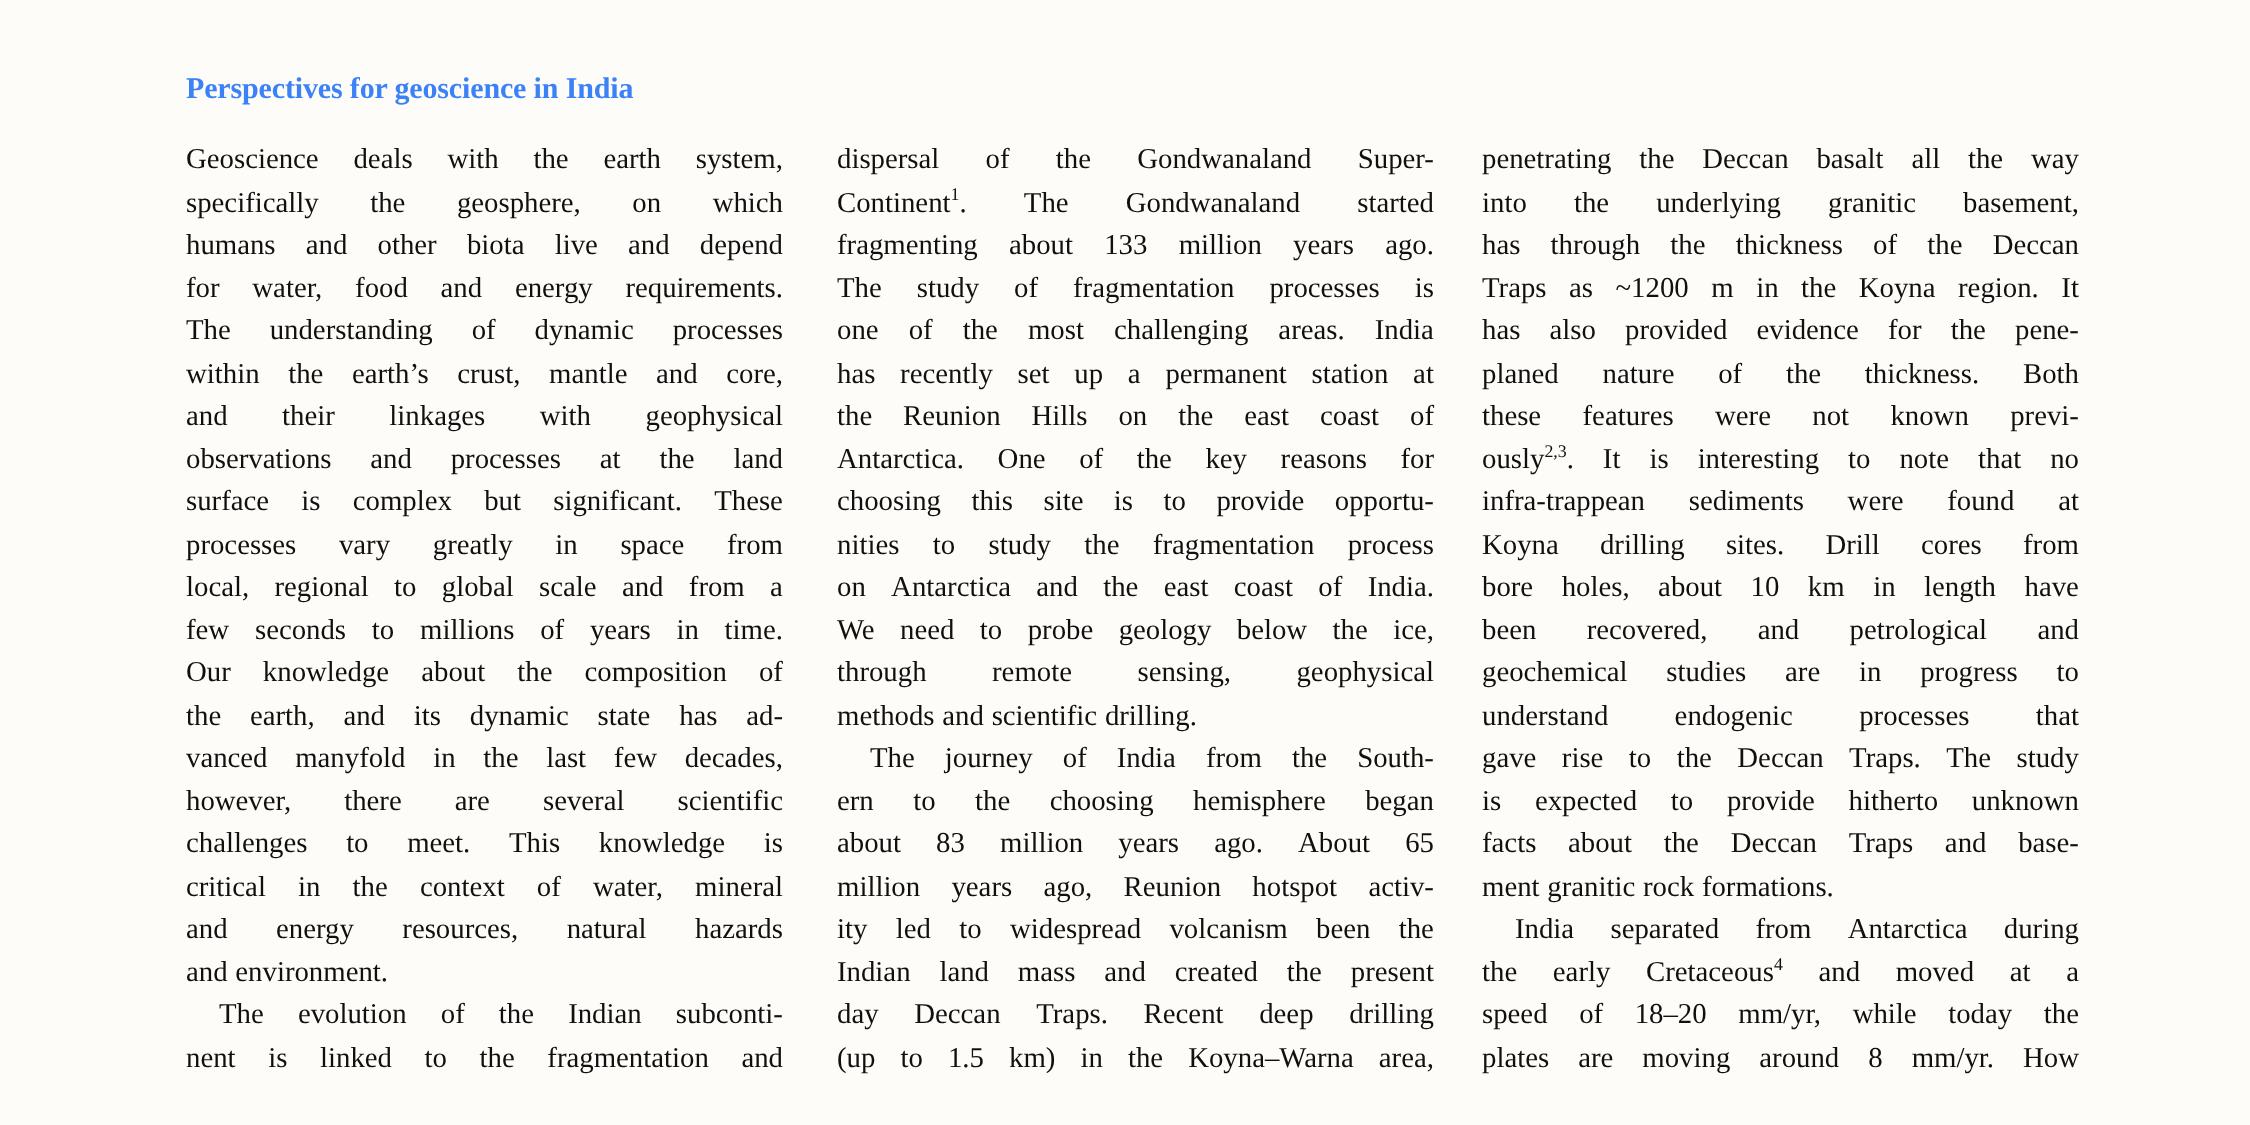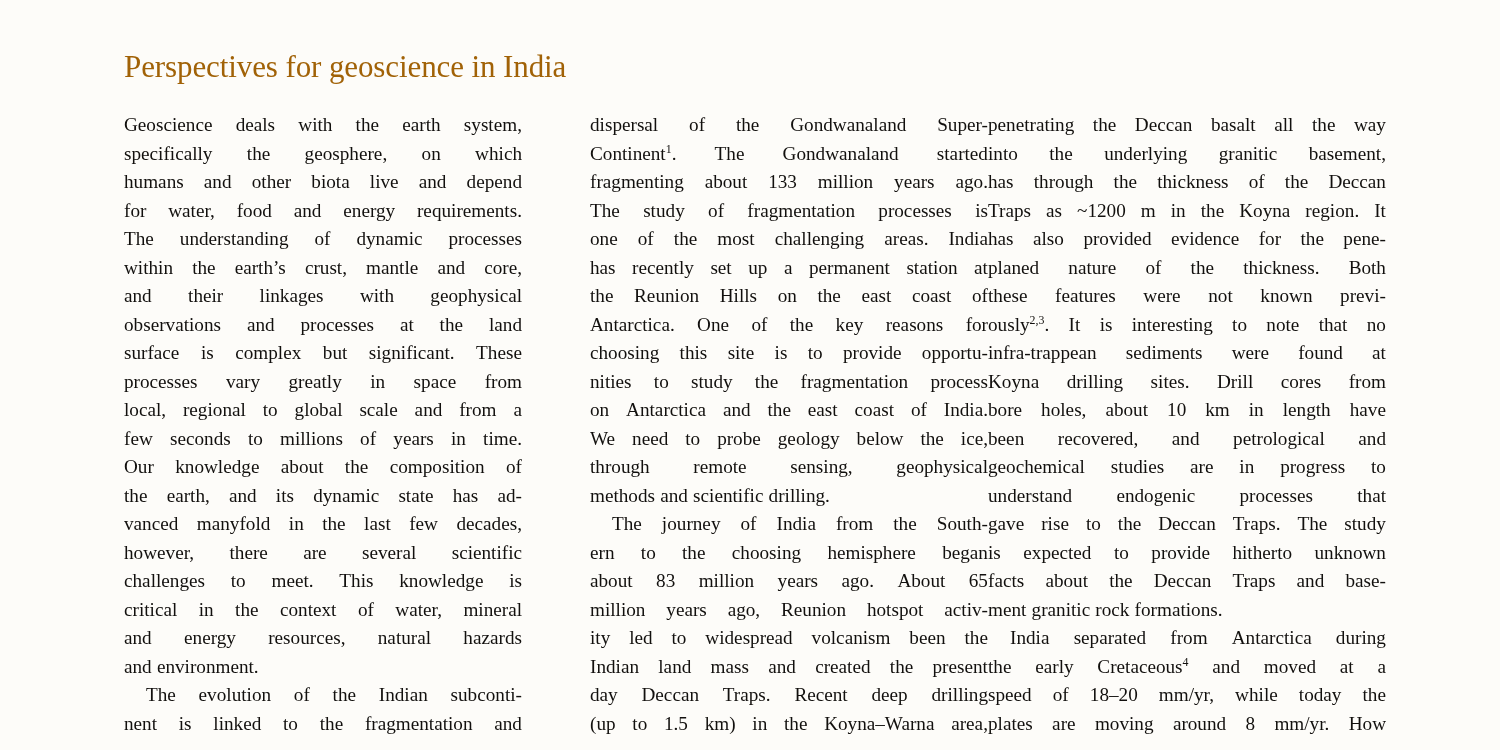--- a/index.html
+++ b/index.html
@@ -20,36 +20,36 @@
     width: 1500px;
     height: 750px;
     background: #fdfcf9;
   }
 
   
   #article-title {
     position: absolute;
     left: 124px;
     top: 26px;
-    font-size: 31px;
-    font-weight: normal;
+    font-size: 20px;
+    font-weight: bold;
     letter-spacing: -0.1px;
     line-height: 40px;
     white-space: nowrap;
-    color: #a16207;
+    color: #3b82f6;
   }
 
   
   .column {
     position: absolute;
-    top: 114px;
+    top: 96px;
     width: 398px;
   }
   #column-1 { left: 124px; }
-  #column-2 { left: 558px; margin-left: 32px; }
+  #column-2 { left: 558px; }
   #column-3 { left: 988px; text-align: right; }
 
   .paragraph { margin: 0; }
 
   
   .line {
     display: flex;
     flex-direction: row;
     align-items: baseline;
     height: 28.5px;

